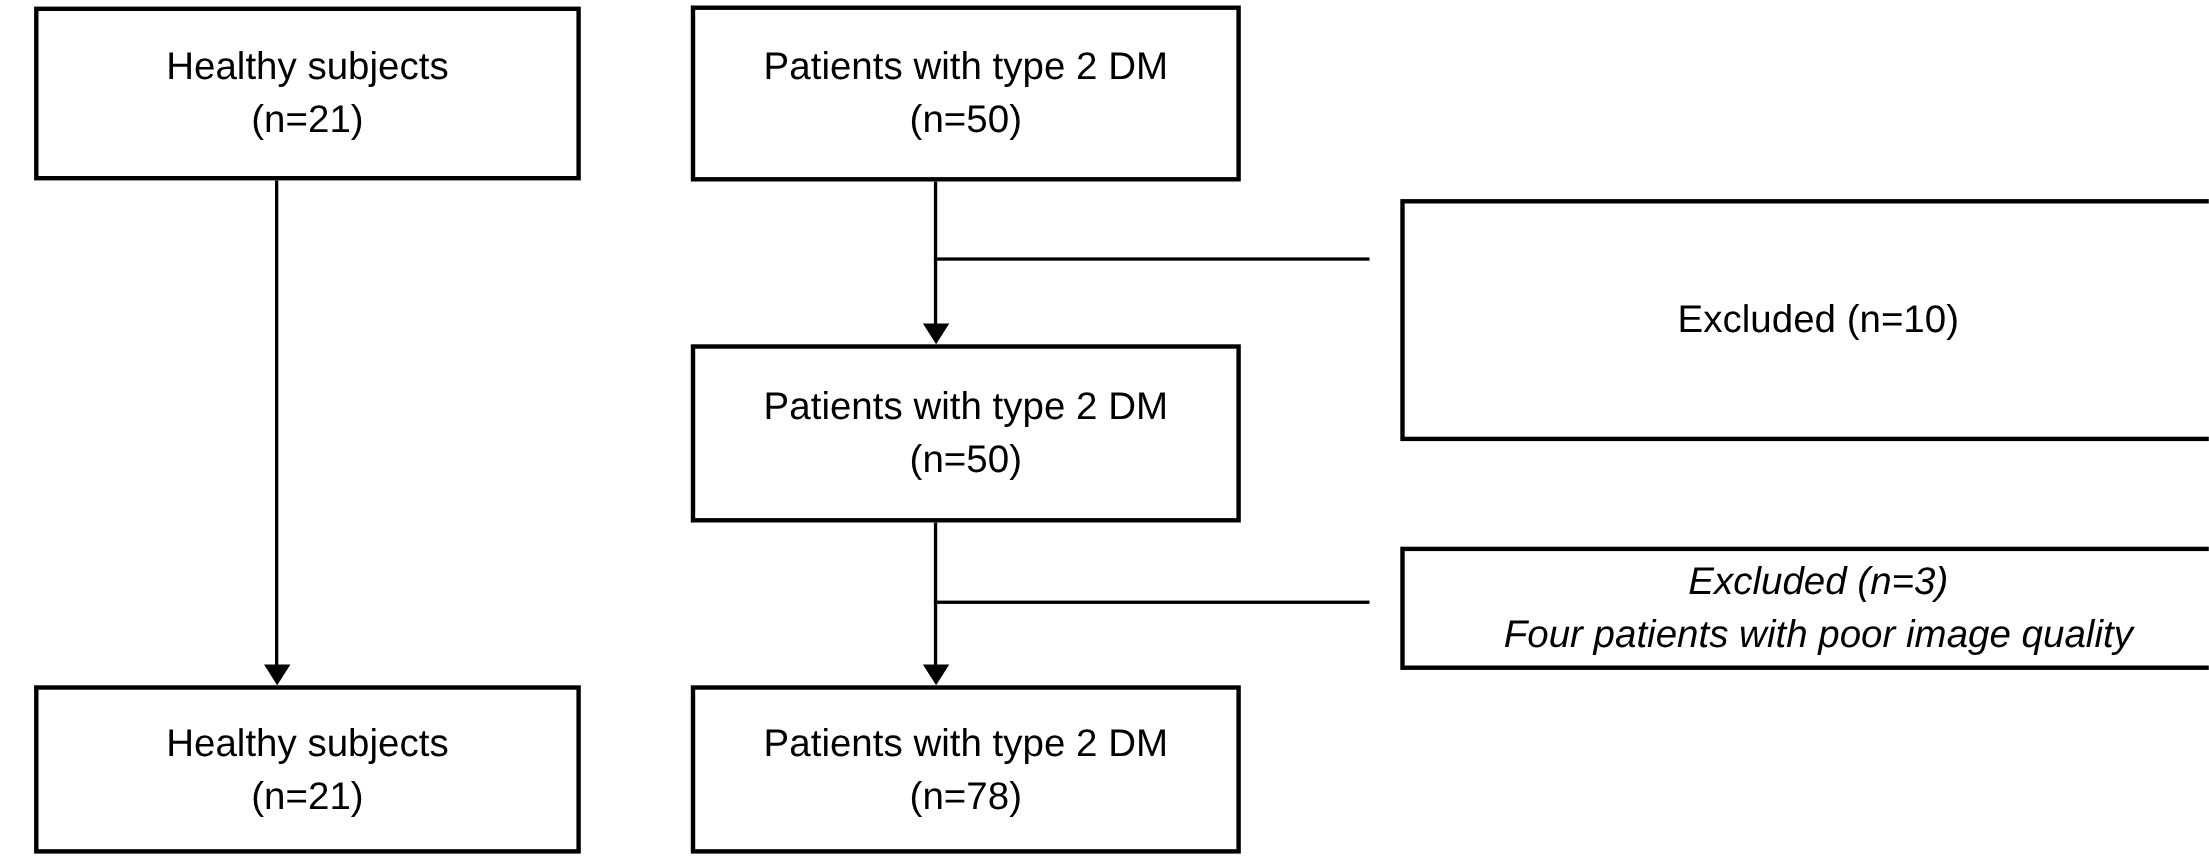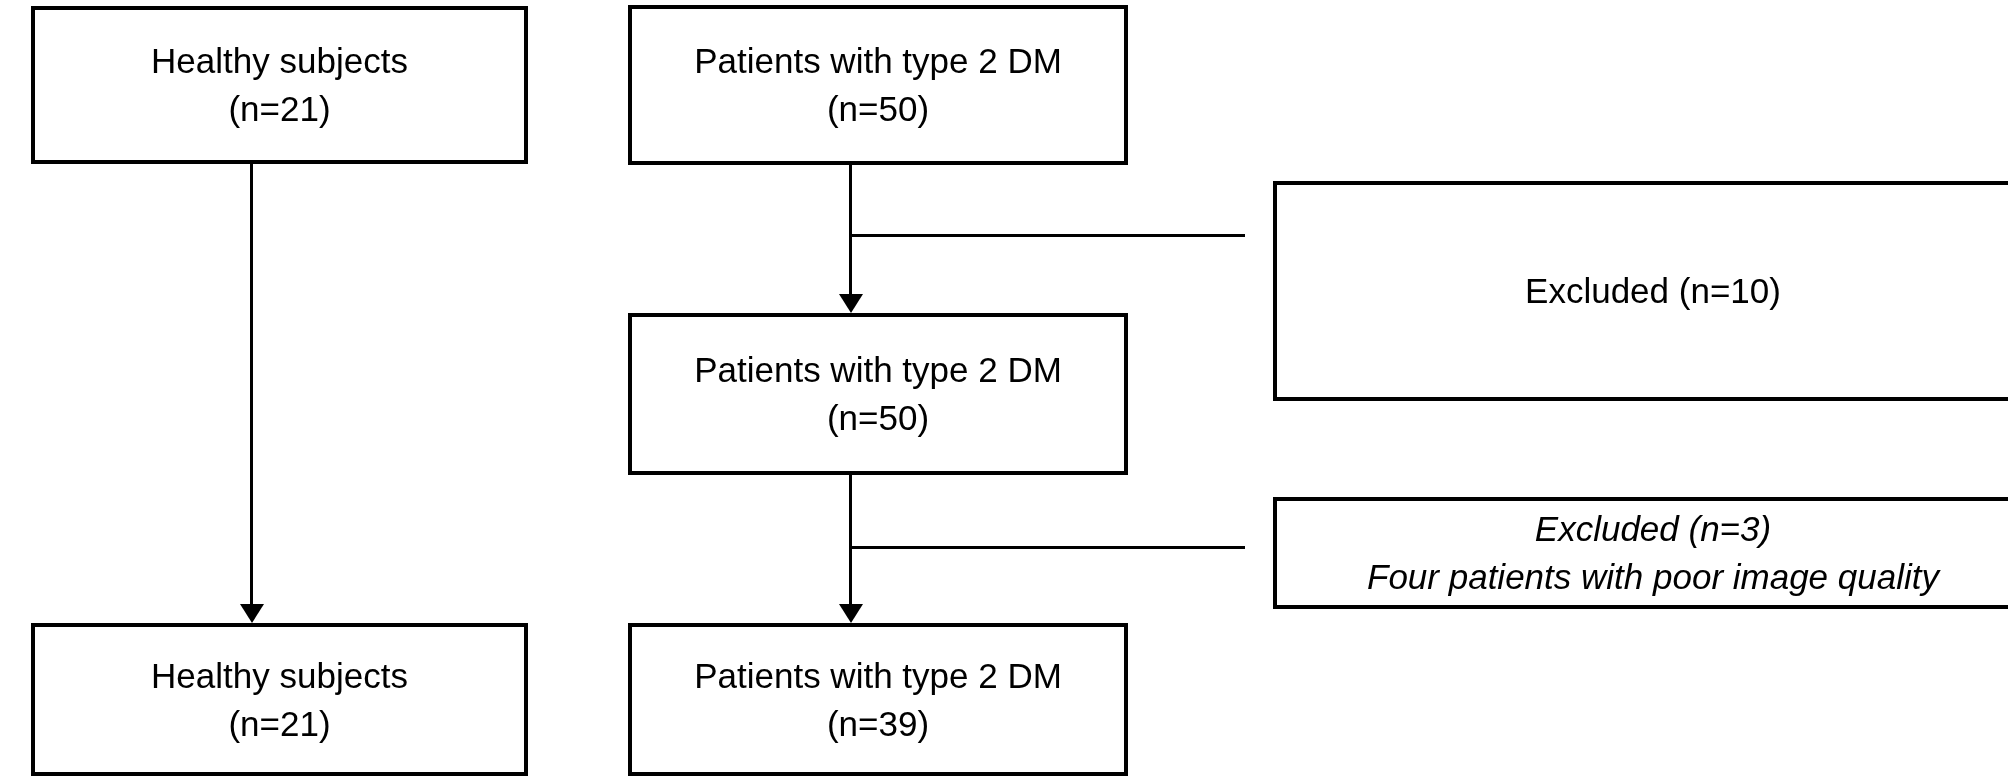--- a/index.html
+++ b/index.html
@@ -91,21 +91,21 @@
     <span class="line">Four patients with poor image quality</span>
   </div>
 
   <div class="box" id="box-healthy-bottom">
     <span class="line">Healthy subjects</span>
     <span class="line">(n=21)</span>
   </div>
 
   <div class="box" id="box-dm-bottom">
     <span class="line">Patients with type 2 DM</span>
-    <span class="line">(n=39)</span>
+    <span class="line">(n=78)</span>
   </div>
 
   <div class="vline" id="vline-healthy"></div>
   <div class="arrowhead" id="arrow-healthy"></div>
 
   <div class="vline" id="vline-dm-1"></div>
   <div class="arrowhead" id="arrow-dm-1"></div>
   <div class="hline" id="hline-excl-1"></div>
 
   <div class="vline" id="vline-dm-2"></div>

